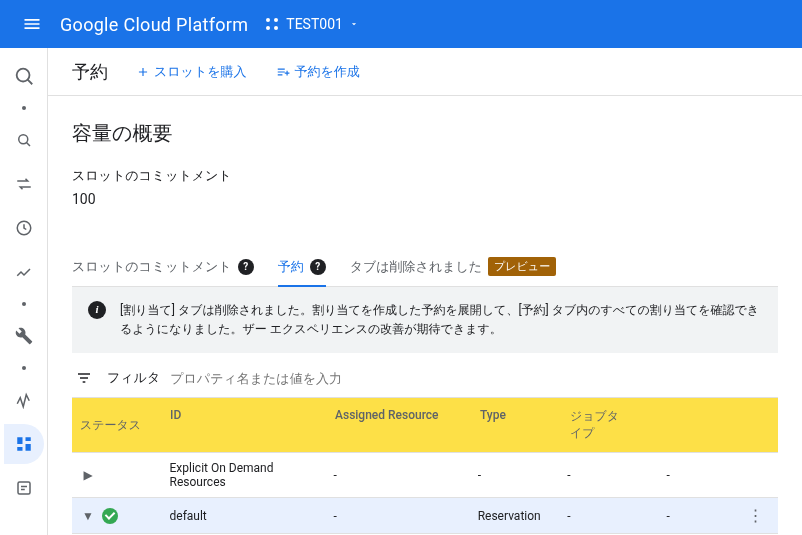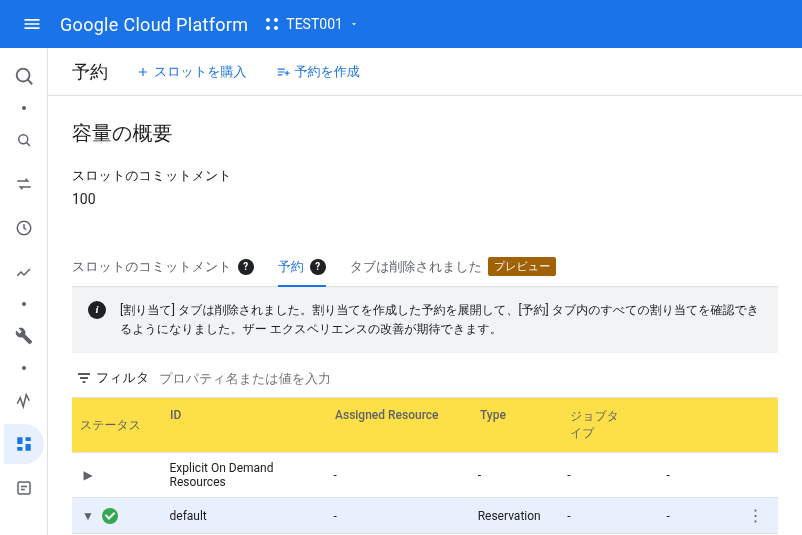--- a/index.html
+++ b/index.html
@@ -25,21 +25,21 @@
 .commit-value { font-size: 14px; color: #202124; margin-bottom: 40px; }
 .tabs { display: flex; align-items: center; gap: 24px; border-bottom: 1px solid #e0e0e0; padding-bottom: 0; }
 .tab { font-size: 13px; color: #5f6368; padding: 10px 0; position: relative; cursor: pointer; display: flex; align-items: center; gap: 6px; }
 .tab.active { color: #1a73e8; }
 .tab.active::after { content: ''; position: absolute; bottom: -1px; left: 0; right: 0; height: 2px; background: #1a73e8; }
 .help-icon { width: 16px; height: 16px; border-radius: 50%; background: #202124; color: #fff; display: inline-flex; align-items: center; justify-content: center; font-size: 10px; font-weight: bold; }
 .preview-badge { background: #a16207; color: #fff; font-size: 11px; padding: 2px 6px; border-radius: 2px; }
 .info-banner { background: #f1f3f4; padding: 14px 16px; display: flex; gap: 14px; font-size: 12px; color: #202124; margin-top: 0; line-height: 1.6; }
 .info-banner .info-icon { width: 18px; height: 18px; border-radius: 50%; background: #202124; color: #fff; display: flex; align-items: center; justify-content: center; font-size: 11px; font-weight: bold; flex-shrink: 0; font-style: italic; font-family: serif; }
 .filter-row { display: flex; align-items: center; gap: 10px; padding: 16px 0 10px 4px; font-size: 13px; color: #5f6368; }
-.filter-row .filter-label { color: #202124; font-weight: 500; display: flex; align-items: center; gap: 4px; }
+.filter-row .filter-label { color: #202124; font-weight: 500; display: flex; align-items: center; gap: 15px; }
 .table { width: 100%; font-size: 12px; color: #202124; }
 .table .thead { display: flex; background: #fde047; border-top: 1px solid #e0e0e0; border-bottom: 1px solid #e0e0e0; }
 .table .th { padding: 10px 8px; color: #5f6368; font-weight: 500; }
 .table .tr { display: flex; border-bottom: 1px solid #e0e0e0; align-items: center; min-height: 36px; }
 .table .tr.selected { background: #e8f0fe; }
 .table .td { padding: 8px 8px; color: #202124; }
 .col-status { width: 90px; display: flex; align-items: center; gap: 6px; padding-left: 8px; }
 .col-id { width: 165px; }
 .col-resource { width: 145px; }
 .col-type { width: 90px; }

